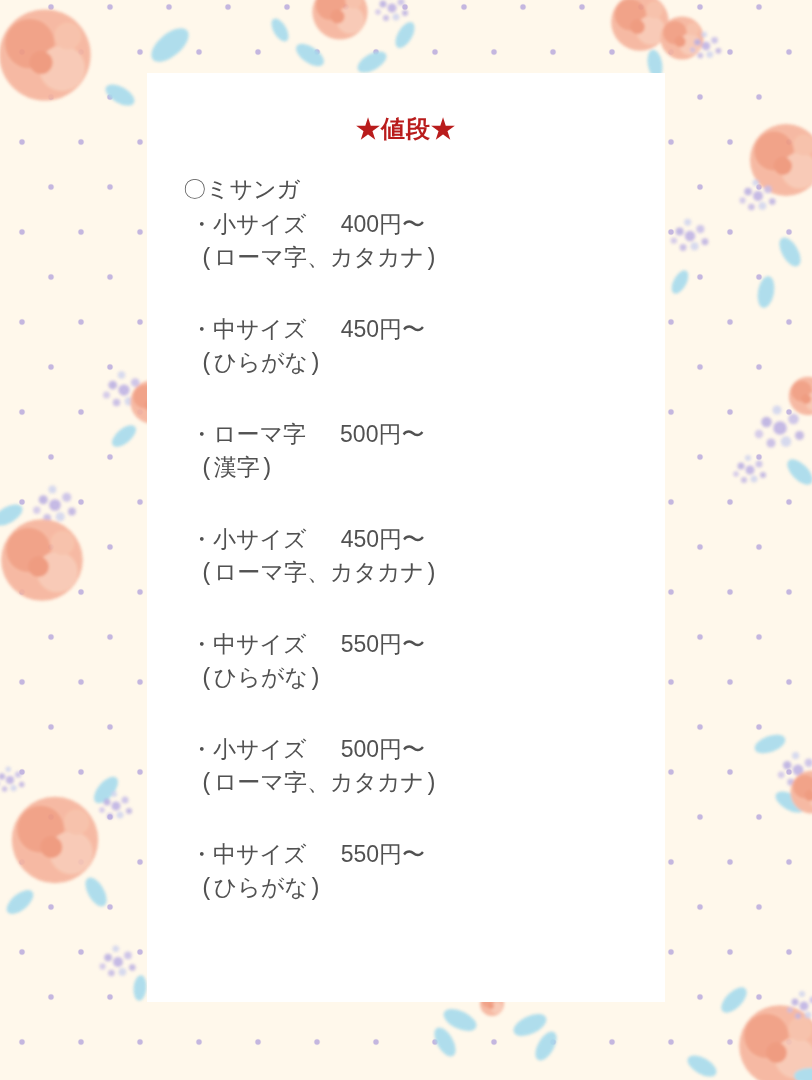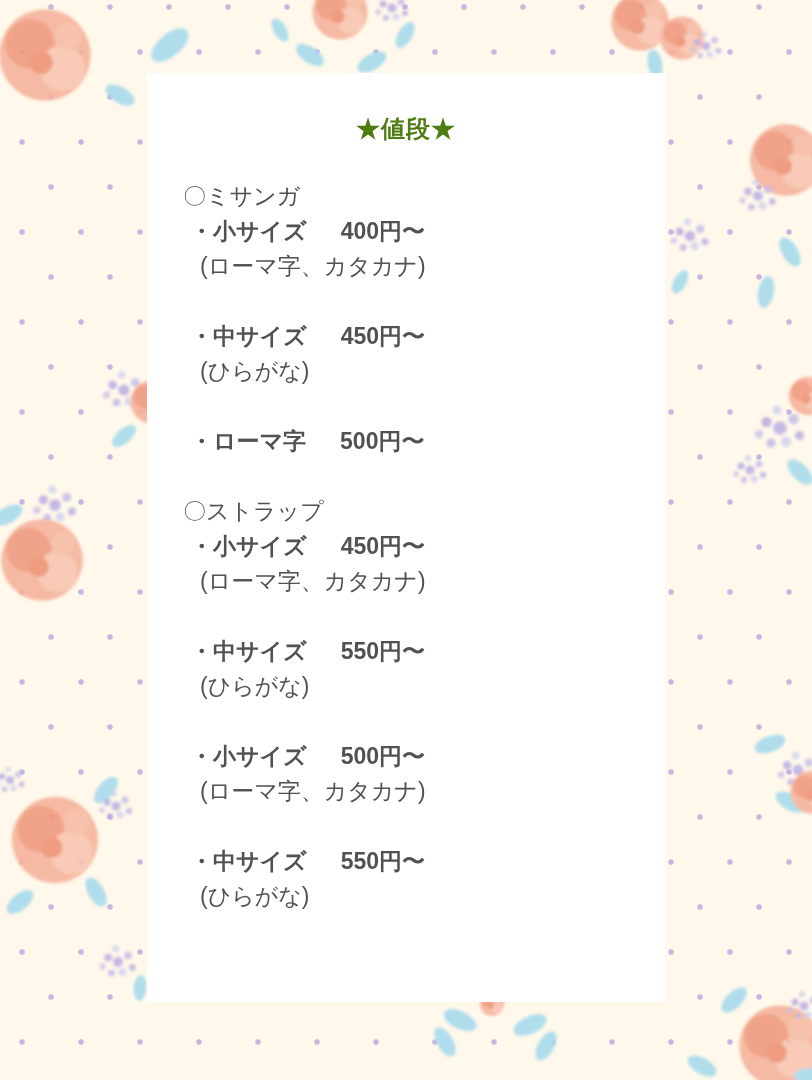--- a/index.html
+++ b/index.html
@@ -18,27 +18,27 @@
     background-size:59px 90px;
   }
   .floral{position:absolute;inset:0;pointer-events:none;}
   
   .card{
     position:absolute;left:147px;top:73px;width:518px;height:929px;
     background:#ffffff;
   }
   .card-title{
     padding-top:38px;text-align:center;
-    font-size:24px;font-weight:bold;letter-spacing:1px;line-height:35px;color:#4d7c0f;
-  }
-  .price-list{margin-top:33px;padding-left:36px;font-size:23px;line-height:35px;}
+    font-size:24px;font-weight:bold;letter-spacing:1px;line-height:35px;color:#b91c1c;
+  }
+  .price-list{margin-top:26px;padding-left:36px;font-size:23px;line-height:35px;}
   .section-heading{line-height:35px;}
   .price-item{margin-bottom:35px;}
-  .item-line{display:flex;gap:34px;padding-left:7px;line-height:35px;font-weight:bold;}
-  .note-line{padding-left:17px;line-height:35px;}
+  .item-line{display:flex;gap:34px;padding-left:7px;line-height:35px;}
+  .note-line{padding-left:17px;line-height:35px;font-family:Liberation Mono, monospace;}
 </style>
 </head>
 <body>
 
 <div class="dot-layer"></div>
 
 <svg class="floral" width="812" height="1080" viewBox="0 0 812 1080" aria-hidden="true">
   <defs>
     <filter id="wc" x="-50%" y="-50%" width="200%" height="200%">
       <feGaussianBlur stdDeviation="1.7"></feGaussianBlur>
@@ -175,25 +175,25 @@
           <span>・中サイズ</span>
           <span>450円〜</span>
         </div>
         <div class="note-line">(ひらがな)</div>
       </div>
       <div class="price-item">
         <div class="item-line">
           <span>・ローマ字</span>
           <span>500円〜</span>
         </div>
+        <div class="note-line">(漢字)</div>
       </div>
     </div>
 
     <div class="section">
-      <div class="section-heading">〇ストラップ</div>
       <div class="price-item">
         <div class="item-line">
           <span>・小サイズ</span>
           <span>450円〜</span>
         </div>
         <div class="note-line">(ローマ字、カタカナ)</div>
       </div>
       <div class="price-item">
         <div class="item-line">
           <span>・中サイズ</span>

